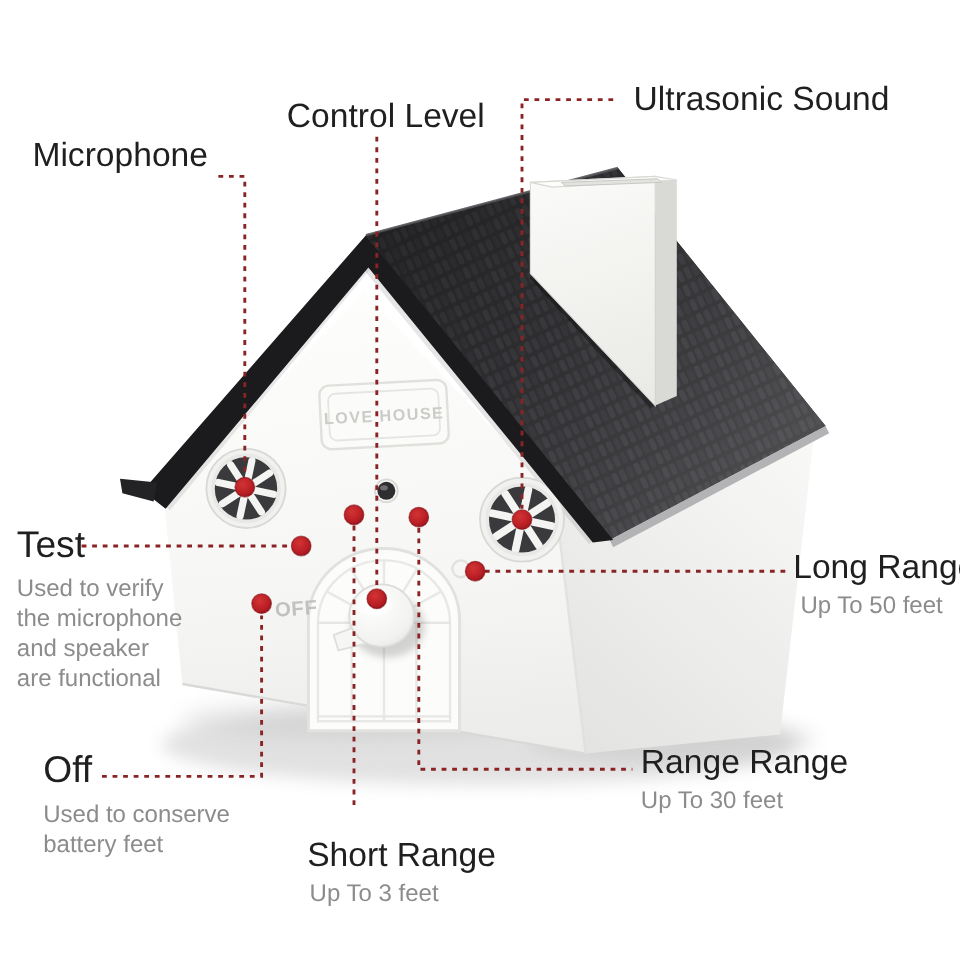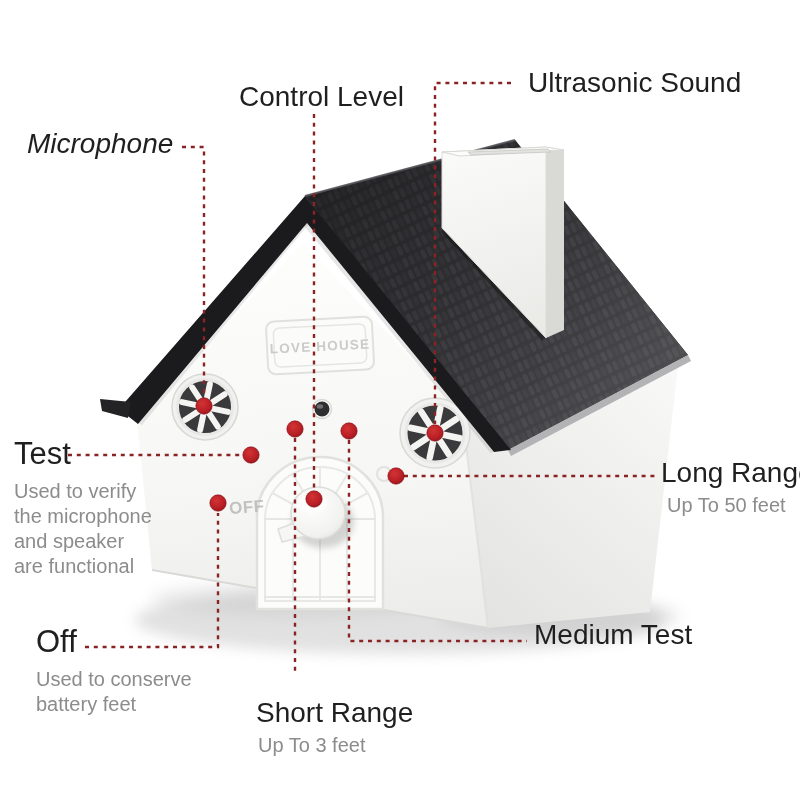--- a/index.html
+++ b/index.html
@@ -6,21 +6,21 @@
   .stage{
     position:relative;width:800px;height:800px;background:#ffffff;overflow:hidden;
     font-family:"Liberation Sans", sans-serif;
   }
   .stage svg{position:absolute;left:0;top:0;}
   .co{position:absolute;}
   .co-label{color:#1f1f1f;font-size:28px;line-height:1.05;white-space:nowrap;}
   .co-label.big{font-size:31px;}
   .co-desc{color:#8c8c8c;font-size:20px;line-height:1.26;white-space:pre-line;margin-top:8px;}
   .co-sub{color:#8c8c8c;font-size:20px;line-height:1.2;margin-top:6px;white-space:nowrap;}
-  .co-mic{left:27px;top:129px;font-style:italic;}
+  .co-mic{left:27px;top:114px;}
   .co-control{left:239px;top:82px;}
   .co-ultra{left:528px;top:68px;}
   .co-test{left:14px;top:438px;}
   .co-off{left:36px;top:626px;}
   .co-short{left:256px;top:674px;margin-top:24px;}
   .co-medium{left:534px;top:620px;}
   .co-long{left:661px;top:458px;}
   .co-long .co-sub{margin-left:6px;}
   .co-short .co-sub{margin-left:2px;}
 </style>
@@ -215,21 +215,22 @@
     <div class="co-desc">Used to conserve
 battery feet</div>
   </div>
 
   <div class="co co-short">
     <div class="co-label">Short Range</div>
     <div class="co-sub">Up To 3 feet</div>
   </div>
 
   <div class="co co-medium">
-    <div class="co-label">Medium Test</div>
+    <div class="co-label">Range Range</div>
+    <div class="co-sub">Up To 30 feet</div>
   </div>
 
   <div class="co co-long">
     <div class="co-label">Long Range</div>
     <div class="co-sub">Up To 50 feet</div>
   </div>
 
 </div>
 
 </body></html>

